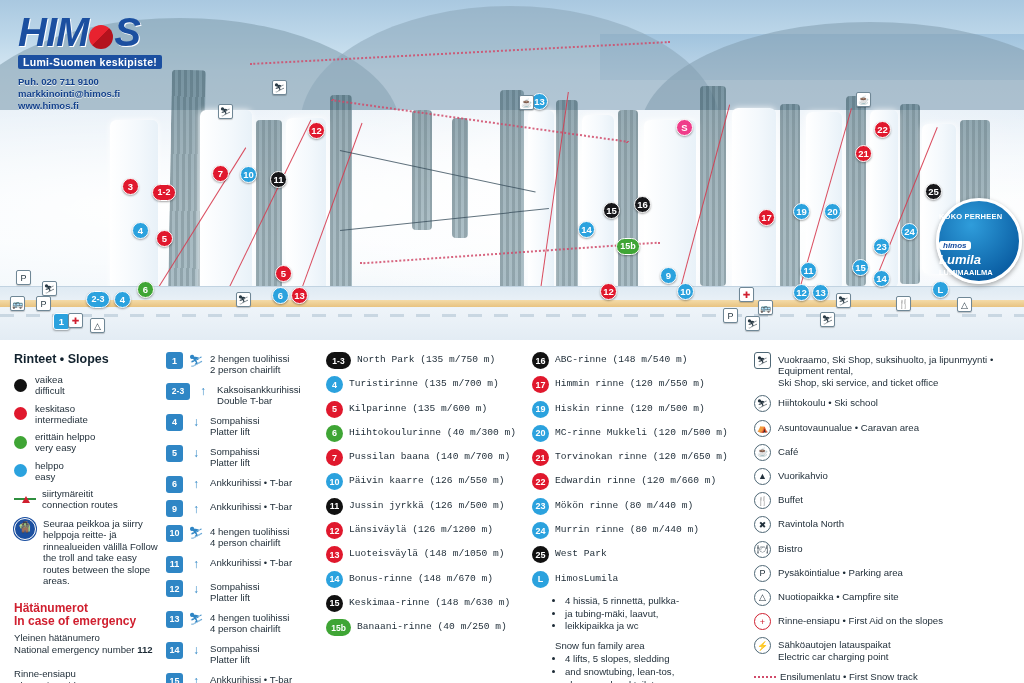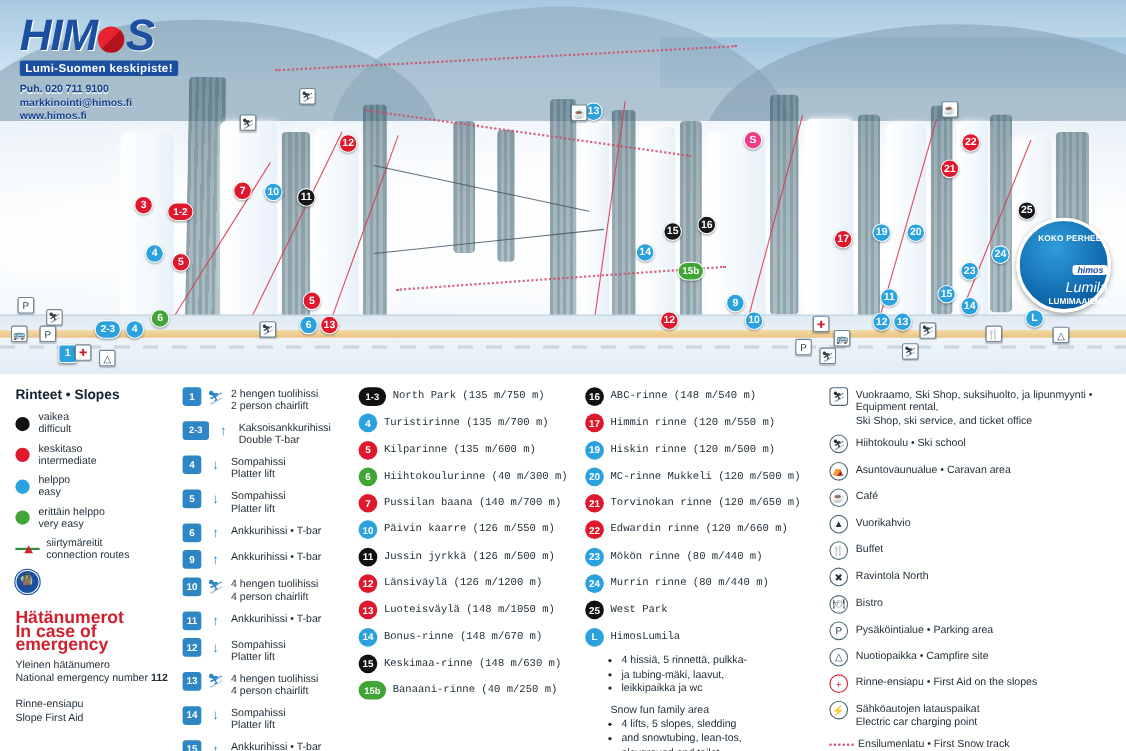--- a/index.html
+++ b/index.html
@@ -153,32 +153,32 @@
     background:#1b4fa0; color:#fff; font-size:10.5px; font-weight:bold;
     letter-spacing:.3px; padding:1px 5px; display:inline-block; border-radius:2px;
   }
   #logo .contact {
     margin-top:6px; font-size:9.5px; color:#13418c; font-weight:bold; line-height:12px;
     text-shadow:0 1px 0 rgba(255,255,255,.8);
   }
 
   
   #lumila {
-    position:absolute; right:14px; top:198px; width:86px; height:86px;
+    position:absolute; right:2px; top:198px; width:86px; height:86px;
     border-radius:50%;
     background:radial-gradient(circle at 40% 30%,#2f9ddb,#0b5fa4 75%);
     border:3px solid #fff; box-shadow:0 2px 5px rgba(0,0,0,.35);
-    color:#fff; text-align:right;
+    color:#fff; text-align:left;
   }
   #lumila .l1 { font-size:7.5px; font-weight:bold; margin-top:11px; letter-spacing:.2px;}
   #lumila .chip {
     display:inline-block; background:#fff; color:#1b4fa0; font-size:8px;
     font-weight:bold; font-style:italic; border-radius:3px; padding:0 4px; margin-top:20px;
   }
-  #lumila .l3 { font-size:13px; font-weight:normal; font-style:italic; margin-top:0;}
+  #lumila .l3 { font-size:13px; font-weight:bold; font-style:italic; margin-top:0;}
   #lumila .l4 { font-size:7.5px; font-weight:bold; margin-top:1px;}
 
   
   #legend {
     position:absolute; left:0; top:340px; width:1024px; height:343px;
     background:#fff; color:#1d2b36;
     font-size:9.6px;
   }
   .col { position:absolute; top:0; }
   #c0 { left:14px;  width:152px; }
@@ -213,21 +213,21 @@
     flex:0 0 auto; margin-right:7px; border:1.5px solid #fff;
     box-shadow:0 0 0 1px #1b4fa0;
     position:relative;
   }
   .troll .badge:after{
     content:"\1F9CC"; position:absolute; left:3px; top:2px; font-size:11px; color:#fff;
   }
   .troll .txt { line-height:11.4px; }
 
   .emerg { margin-top:16px; }
-  .emerg .h { color:#d01f2f; font-weight:bold; font-size:16px; line-height:12.5px; }
+  .emerg .h { color:#d01f2f; font-weight:bold; font-size:12px; line-height:12.5px; }
   .emerg .b { margin-top:5px; line-height:12px; }
   .emerg .b b { font-weight:bold; }
   .emerg .fa { margin-top:12px; line-height:12px; }
 
   
   .lift-row { display:flex; align-items:flex-start; margin-bottom:7.5px; }
   .lift-num {
     width:17px; height:17px; border-radius:3px; background:#2f86c5;
     color:#fff; font-size:9px; font-weight:bold;
     display:flex; align-items:center; justify-content:center; flex:0 0 auto;
@@ -417,39 +417,43 @@
     <div id="difflist">
         <div class="diff-row">
           <span class="dot black"></span>
           <span class="t"><span>vaikea</span><br><span>difficult</span></span>
         </div>
         <div class="diff-row">
           <span class="dot red"></span>
           <span class="t"><span>keskitaso</span><br><span>intermediate</span></span>
         </div>
         <div class="diff-row">
+          <span class="dot green"></span>
+          <span class="t"><span>erittäin helppo</span><br><span>very easy</span></span>
+        </div>
+        <div class="diff-row">
           <span class="dot blue"></span>
           <span class="t"><span>helppo</span><br><span>easy</span></span>
-        </div>
-        <div class="diff-row">
-          <span class="dot green"></span>
-          <span class="t"><span>erittäin helppo</span><br><span>very easy</span></span>
         </div>
       </div>
 
     <div class="conn">
       <span class="line"></span>
       <span class="t">
         <span>siirtymäreitit</span><br>
         <span>connection routes</span>
       </span>
     </div>
 
     <div class="troll">
       <span class="badge"></span>
+      <span class="txt">
+        <span>Seuraa peikkoa ja siirry helppoja reitte- jä rinnealueiden välillä</span>
+        <span>Follow the troll and take easy routes between the slope areas.</span>
+      </span>
     </div>
 
     <div class="emerg">
       <div class="h">
         <span>Hätänumerot</span><br>
         <span>In case of emergency</span>
       </div>
       <div class="b">
         <span>Yleinen hätänumero</span><br>
         <span>National emergency</span>

